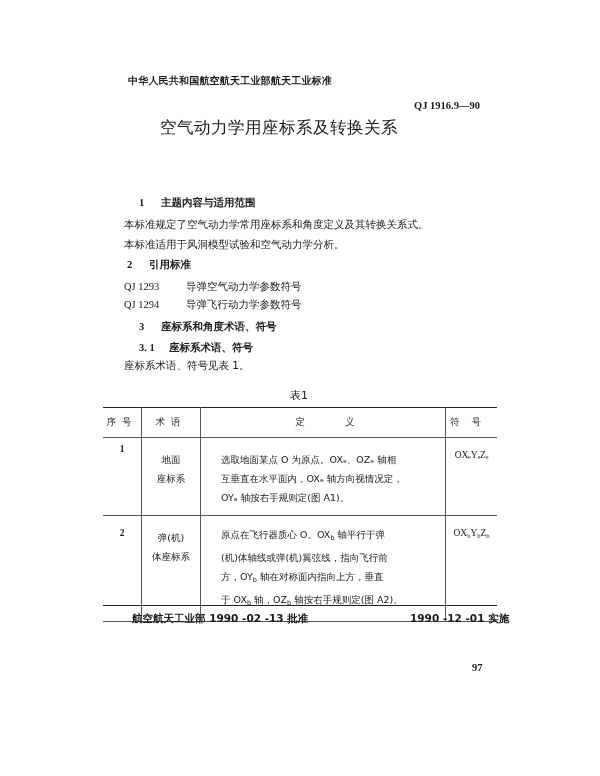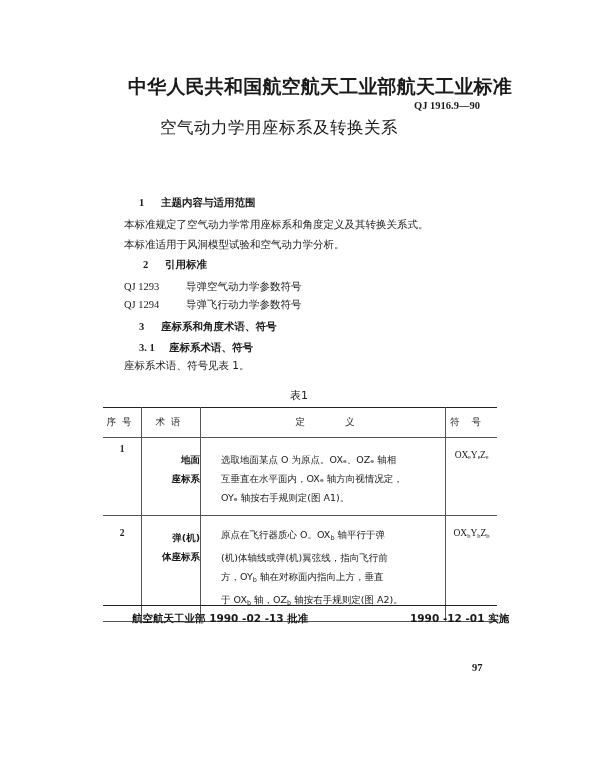--- a/index.html
+++ b/index.html
@@ -1,40 +1,40 @@
 <!DOCTYPE html>
 <html><head>
 <meta charset="utf-8">
 <style>
   html, body { margin:0; padding:0; }
   body {
     width:600px; height:776px; background:#ffffff; position:relative; overflow:hidden;
     font-family: "DejaVu Serif", "Liberation Serif", serif; color:#1a1a1a;
   }
   .abs { position:absolute; }
-  .org-title { left:128px; top:74px; font-size:19px; font-weight:bold; letter-spacing:0.2px; font-family:"DejaVu Sans","Liberation Sans",sans-serif; }
+  .org-title { left:128px; top:74px; font-size:10px; font-weight:bold; letter-spacing:0.2px; font-family:"DejaVu Sans","Liberation Sans",sans-serif; }
   .std-code { left:414px; top:100px; font-size:10.5px; font-weight:bold; font-family:"Liberation Serif",serif; }
   .doc-title { left:160px; top:117px; font-size:16.5px; letter-spacing:0.5px; font-family:"DejaVu Sans","Liberation Sans",sans-serif; }
   .sec { font-size:10.5px; font-weight:bold; font-family:"DejaVu Sans","Liberation Sans",sans-serif;margin-left:36px; }
   .sec .num { display:inline-block; width:22px; font-family:"Liberation Serif",serif; }
   .para { font-size:10.5px; font-family:"DejaVu Sans","Liberation Sans",sans-serif; }
   .ref { font-size:10.5px; font-family:"DejaVu Sans","Liberation Sans",sans-serif; }
   .ref .code { display:inline-block; width:62px; font-family:"Liberation Serif",serif; font-weight:normal; }
   .table-caption { left:290px; top:388px; font-size:11px; font-family:"DejaVu Sans","Liberation Sans",sans-serif; }
   table.t1 {
     position:absolute; left:103px; top:407px; width:394px; border-collapse:collapse;
     font-size:9.5px; font-family:"DejaVu Sans","Liberation Sans",sans-serif;
   }
   table.t1 th, table.t1 td { border:1px solid #555; padding:0; vertical-align:top; }
   table.t1 tr:first-child th { border-top:1.6px solid #222; }
   table.t1 th:first-child, table.t1 td:first-child { border-left:none; }
   table.t1 th:last-child, table.t1 td:last-child { border-right:none; }
   table.t1 th { height:29px; vertical-align:middle; font-weight:normal; text-align:center; letter-spacing:6px; }
   table.t1 td.c-no { width:38px; text-align:center; padding-top:6px; font-family:"Liberation Serif",serif; font-weight:bold; }
-  table.t1 td.c-term { width:58px; text-align:right; padding-top:12px; line-height:19px;font-weight:bold; }
+  table.t1 td.c-term { width:58px; text-align:center; padding-top:12px; line-height:19px; }
   table.t1 td.c-def { width:218px; padding:12px 6px 8px 20px; line-height:19px; }
   table.t1 td.c-sym { text-align:center; padding-top:12px; font-family:"Liberation Serif",serif; }
   sub { font-size:6.5px; vertical-align:-2px; }
   .footer-rule { left:103px; top:605px; width:394px; height:0; border-top:1.6px solid #222; }
   .footer-left { left:103px; top:612px; font-size:10.5px; font-weight:bold; font-family:"DejaVu Sans","Liberation Sans",sans-serif;padding-left:29px; }
   .footer-right { left:410px; top:612px; font-size:10.5px; font-weight:bold; font-family:"DejaVu Sans","Liberation Sans",sans-serif; }
   .page-num { left:472px; top:662px; font-size:10.5px; font-weight:bold; font-family:Liberation Serif, serif; }
 </style>
 </head>
 <body>
@@ -42,21 +42,21 @@
 <div class="abs org-title">中华人民共和国航空航天工业部航天工业标准</div>
 <div class="abs std-code">QJ 1916.9—90</div>
 <div class="abs doc-title">空气动力学用座标系及转换关系</div>
 
 <div class="abs sec" style="left:103px; top:196px;">
   <span class="num">1</span><span>主题内容与适用范围</span>
 </div>
 <div class="abs para" style="left:124px; top:218px;">本标准规定了空气动力学常用座标系和角度定义及其转换关系式。</div>
 <div class="abs para" style="left:124px; top:238px;">本标准适用于风洞模型试验和空气动力学分析。</div>
 
-<div class="abs sec" style="left:107px; top:258px;">
+<div class="abs sec" style="left:91px; top:258px;">
   <span class="num">2</span><span>引用标准</span>
 </div>
 <div class="abs ref" style="left:124px; top:280px;">
   <span class="code">QJ 1293</span><span>导弹空气动力学参数符号</span>
 </div>
 <div class="abs ref" style="left:124px; top:298px;">
   <span class="code">QJ 1294</span><span>导弹飞行动力学参数符号</span>
 </div>
 
 <div class="abs sec" style="left:103px; top:320px;">

